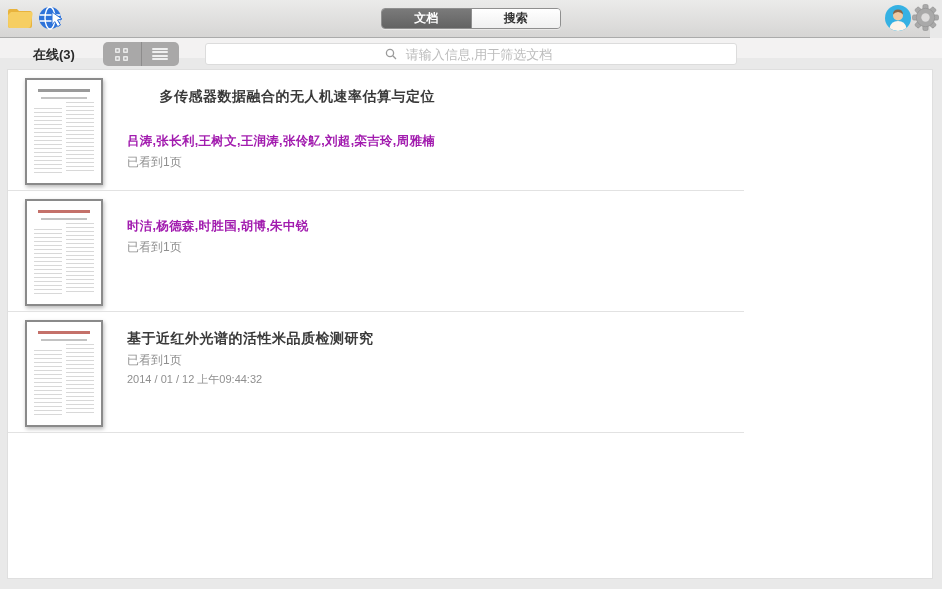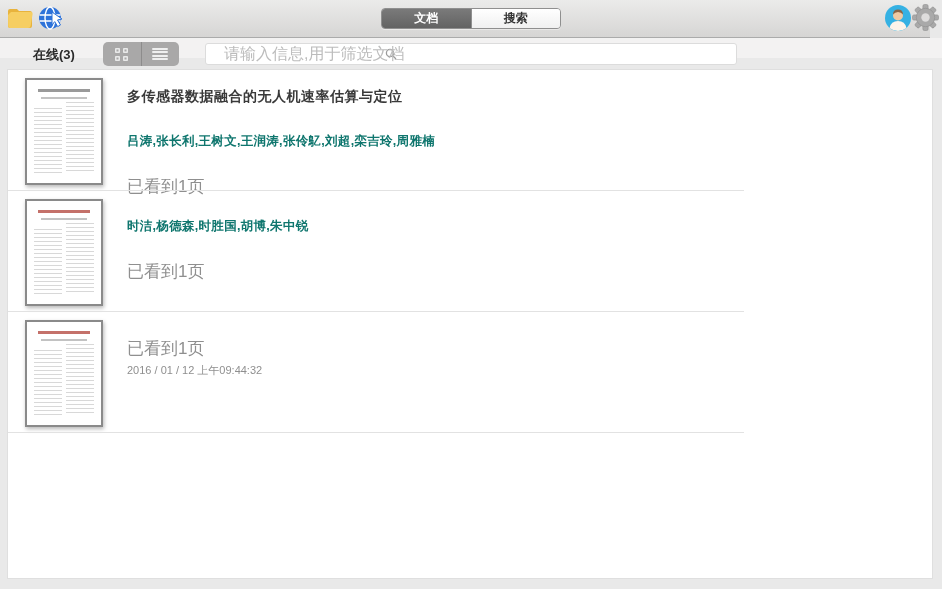--- a/index.html
+++ b/index.html
@@ -62,21 +62,21 @@
   .list-glyph{width:16px;height:13px;display:flex;flex-direction:column;justify-content:space-between;}
   .list-glyph span{height:2.4px;background:#efefef;border-radius:1px;}
 
   .search-box{
     position:absolute;left:205px;top:5px;width:532px;height:22px;
     background:#fff;border:1px solid #dcdcdc;border-radius:3px;
     box-sizing:border-box;
   }
   .search-box input{
     position:absolute;inset:0;border:none;outline:none;background:transparent;
-    font-size:16px;color:#444;
+    text-align:center;font-size:13px;color:#444;
     font-family:"Liberation Sans","DejaVu Sans",sans-serif;
     padding-left:18px;
   }
   .search-box input::placeholder{color:#bcbcbc;}
   .search-magnifier{
     position:absolute;left:calc(50% - 86px);top:4px;width:12px;height:12px;pointer-events:none;
   }
 
   
   .content{
@@ -106,26 +106,26 @@
     background-image:
       repeating-linear-gradient(#d8d8d8 0 1px, transparent 1px 4px),
       repeating-linear-gradient(#d8d8d8 0 1px, transparent 1px 4px),
       linear-gradient(#c2c2c2,#c2c2c2);
     background-size:28px 66px, 28px 72px, 46px 2px;
     background-position:7px 28px, 39px 22px, 14px 17px;
     background-repeat:no-repeat;
   }
   .doc-info{margin-left:24px;display:flex;flex-direction:column;}
   .doc-title{
-    margin-top:18px;font-size:14px;font-weight:bold;color:#3a3a3a;letter-spacing:.5px;
+    margin-top:18px;font-size:14px;font-weight:bold;color:#3a3a3a;letter-spacing:.5px;text-align:right;
   }
   .doc-authors{
-    margin-top:27px;font-size:12.5px;font-weight:bold;color:#0f766e;letter-spacing:.3px;
-  }
-  .doc-progress{margin-top:25px;font-size:17px;color:#8f8f8f;}
+    margin-top:27px;font-size:12.5px;font-weight:bold;color:#a21caf;letter-spacing:.3px;
+  }
+  .doc-progress{margin-top:4px;font-size:12px;color:#8f8f8f;}
   .doc-time{margin-top:3px;font-size:11px;color:#8f8f8f;}
 </style>
 </head>
 <body>
 
 <div class="window">
 
   <div class="toolbar">
 
     <div class="toolbar-icon folder-icon">
@@ -220,19 +220,20 @@
       <div class="thumb"></div>
       <div class="doc-info">
         <div class="doc-authors">时洁,杨德森,时胜国,胡博,朱中锐</div>
         <div class="doc-progress">已看到1页</div>
       </div>
     </div>
 
     <div class="doc-item">
       <div class="thumb"></div>
       <div class="doc-info">
+        <div class="doc-title">基于近红外光谱的活性米品质检测研究</div>
         <div class="doc-progress">已看到1页</div>
-        <div class="doc-time">2016 / 01 / 12 上午09:44:32</div>
+        <div class="doc-time">2014 / 01 / 12 上午09:44:32</div>
       </div>
     </div>
 
   </div>
 </div>
 
 </body></html>

